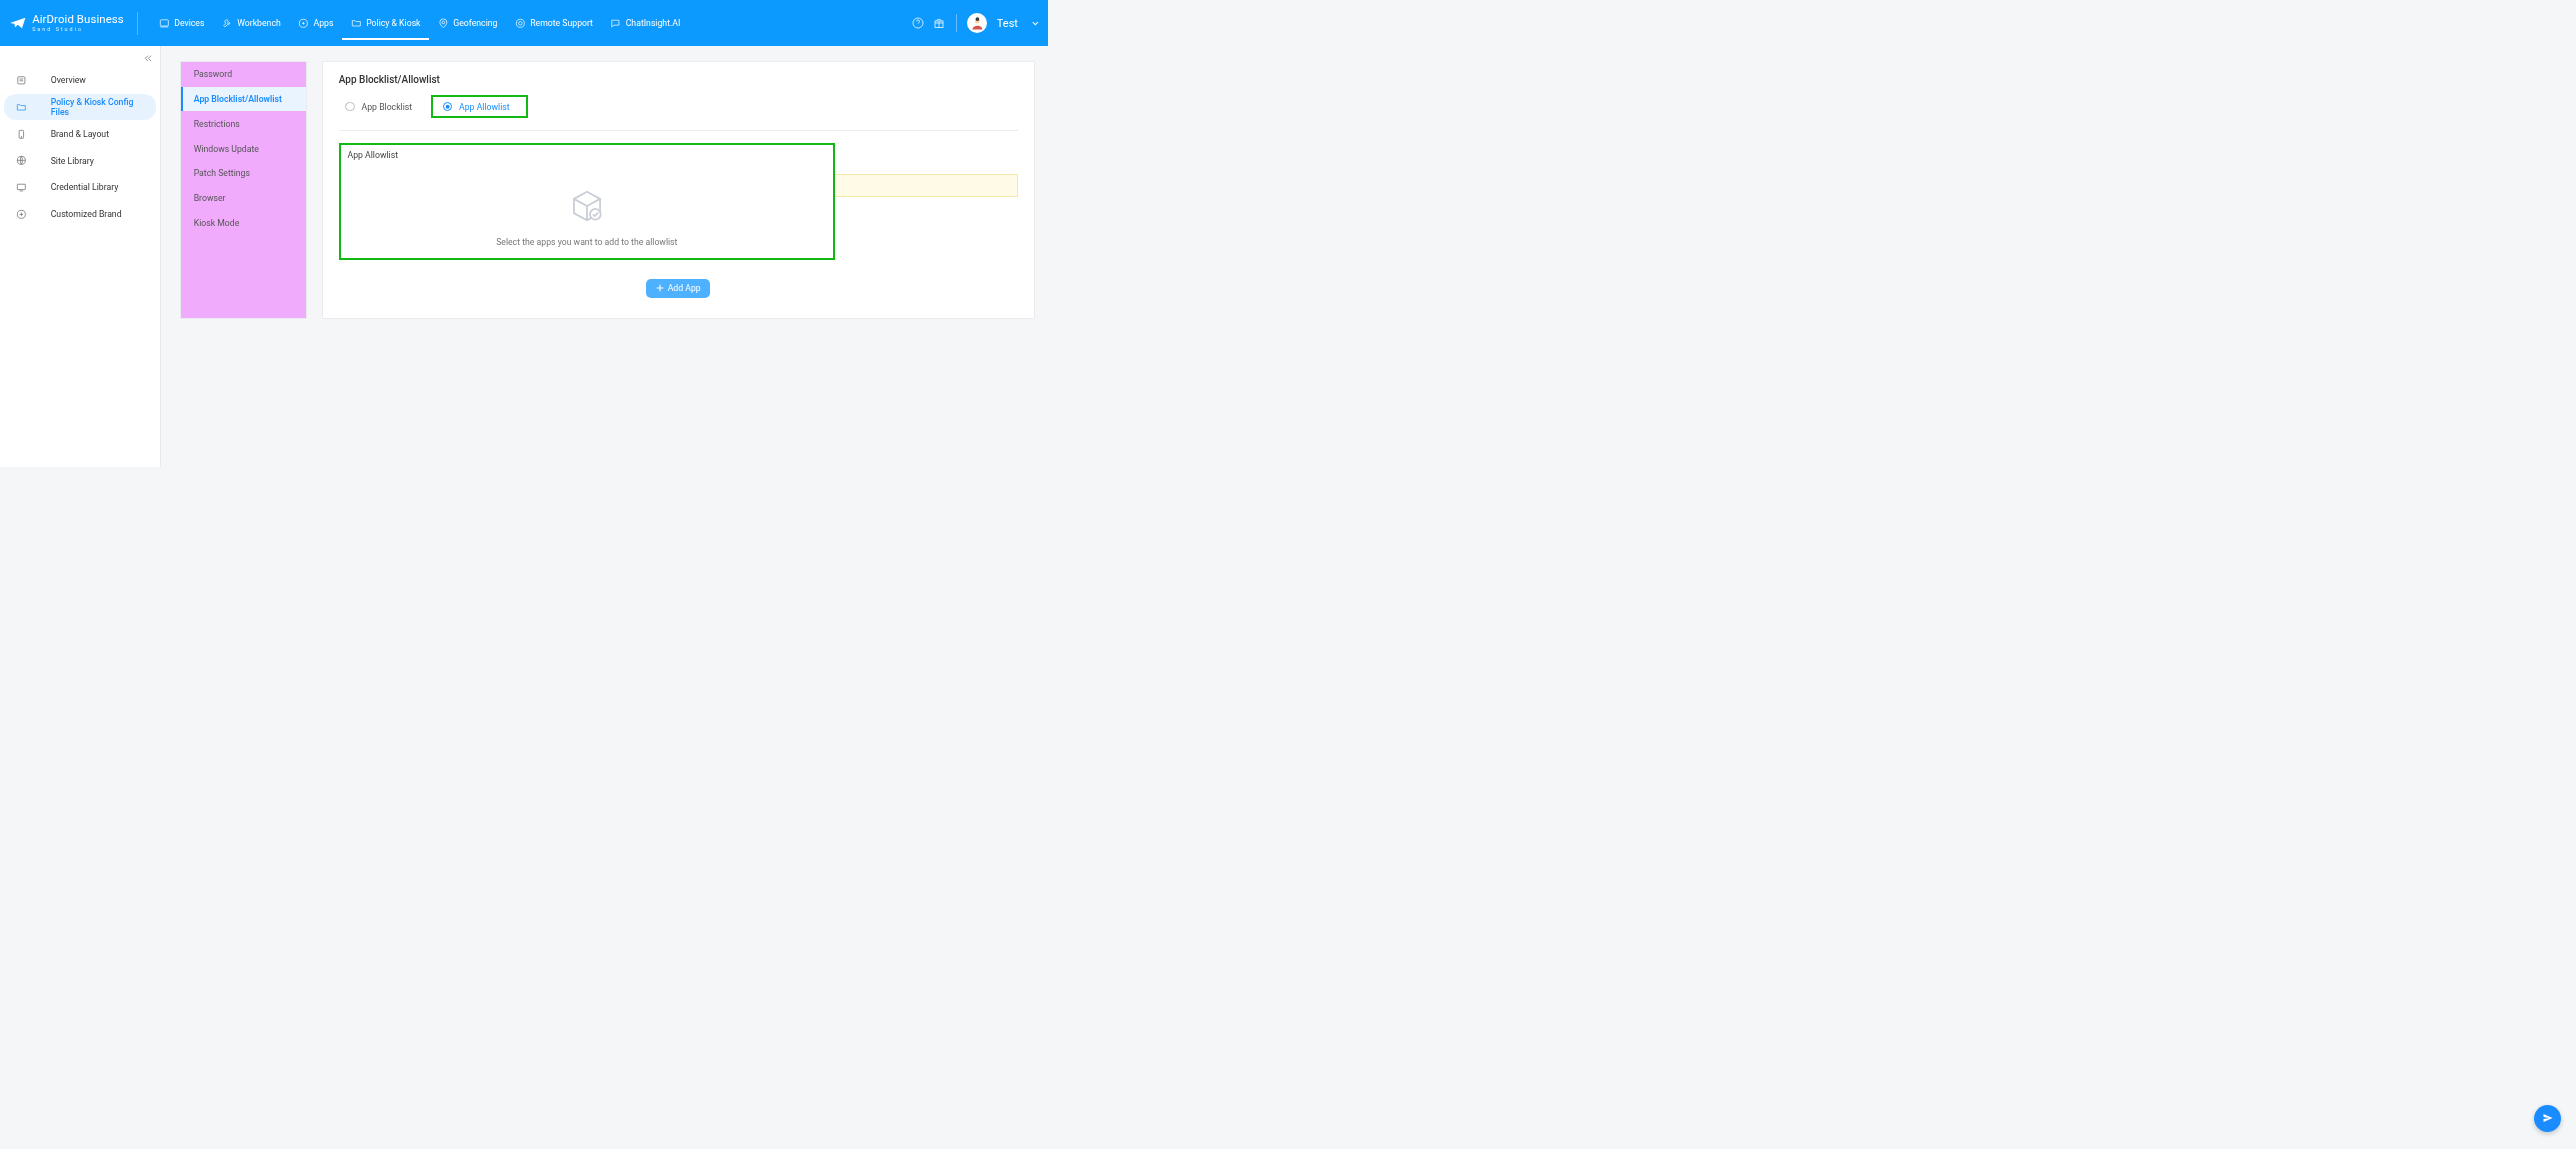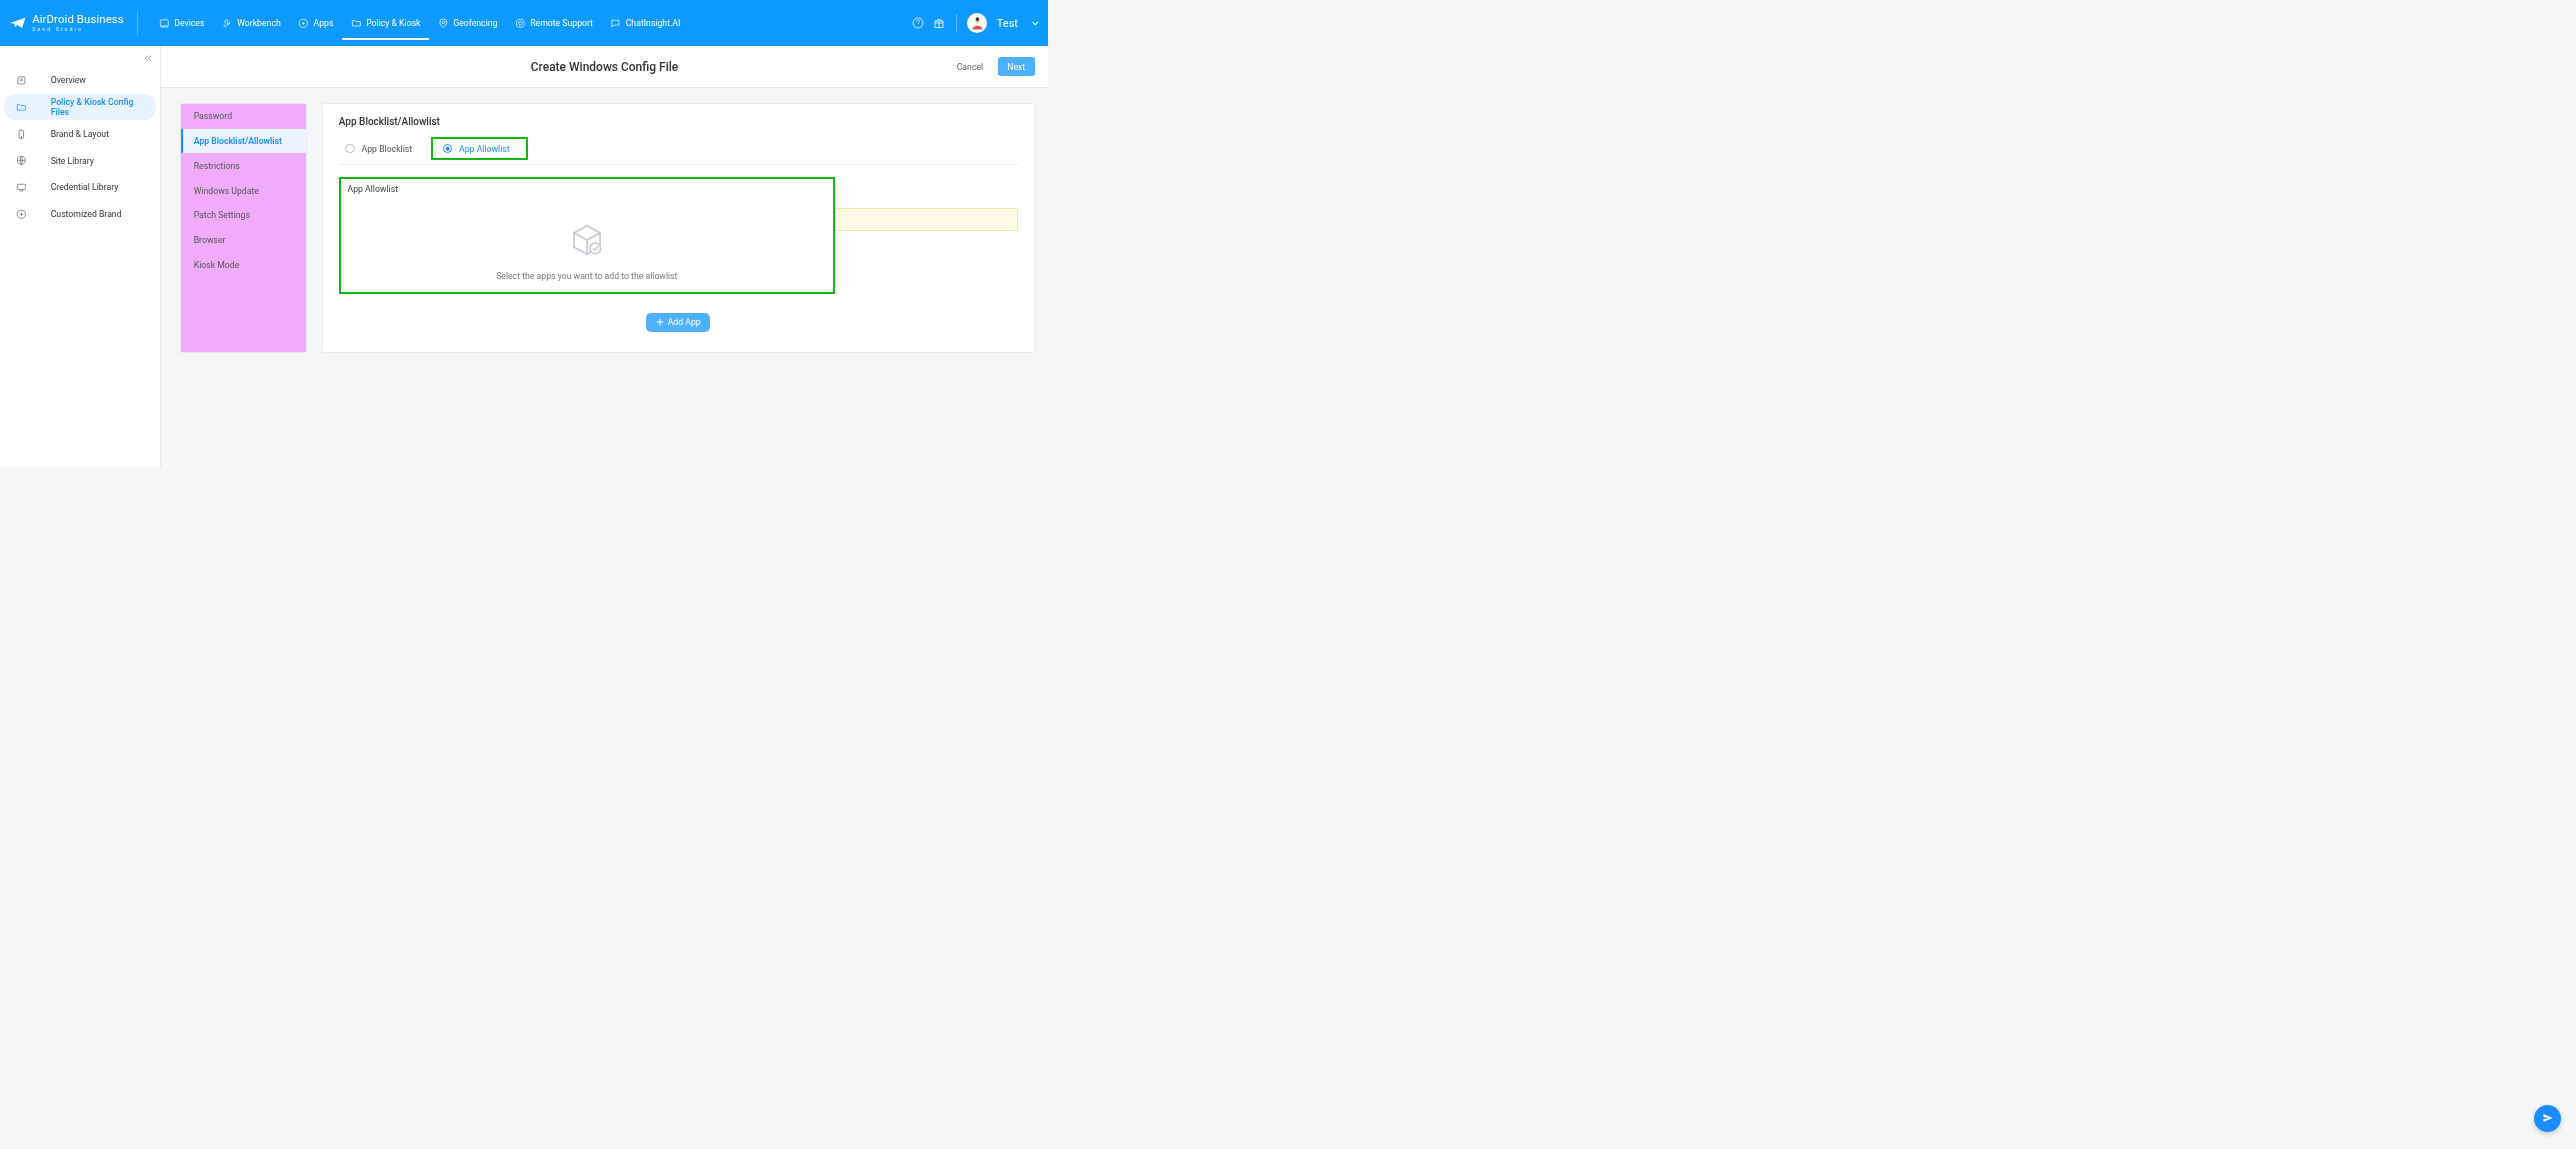--- a/index.html
+++ b/index.html
@@ -47,21 +47,21 @@
 .content-body { padding: 14.8px 13.4px 13.4px 19px; display:flex; gap:14.8px; }
 
 
 .sub-sidebar { width:127px; background:#f0abfc; border:0.7px solid #e9ebee; border-radius:1.3px; }
 .sub-item { padding: 7.4px 10.7px; font-size:8.7px; color:#555; cursor:pointer; border-left:2px solid transparent; }
 .sub-item.active { color:#1a8cff; font-weight:600; background:#eaf4ff; border-left-color:#1a8cff; }
 
 
 .panel { flex:1; background:#fff; border:0.7px solid #e9ebee; border-radius:1.3px; padding: 12px 16px 20px 16px; }
 .panel-title { font-size:10px; color:#333; font-weight:500; margin-bottom: 10.7px; }
-.radio-row { display:flex; gap: 13.4px; align-items:center; margin-bottom: 12px; padding-bottom: 4px; border-bottom:0.7px solid #ececec; }
+.radio-row { display:flex; gap: 13.4px; align-items:center; margin-bottom: 12px; padding-bottom: 12px; border-bottom:0.7px solid #ececec; }
 .radio-opt { display:flex; align-items:center; gap:6.7px; font-size:8.7px; color:#555; cursor:pointer; padding: 3.4px 6.7px; }
 .radio-opt.selected { color:#1a8cff; }
 .radio-circle { width:9.4px; height:9.4px; border:1px solid #bbb; border-radius:50%; display:inline-block; position:relative; }
 .radio-opt.selected .radio-circle { border-color:#1a8cff; }
 .radio-opt.selected .radio-circle::after { content:""; position:absolute; width:4.7px; height:4.7px; background:#1a8cff; border-radius:50%; top:50%; left:50%; transform:translate(-50%,-50%); }
 .highlight-box { border:2.7px solid #12b912; }
 .highlight-box.hb1 { padding: 0.7px 9.4px 0.7px 3.4px; margin-left: -1.3px; }
 .highlight-box.hb2 { padding: 5.4px 6.7px 6.7px 6.7px; position:relative; z-index:2; background:#fff; }
 
 .allow-section { position: relative; }
@@ -217,27 +217,20 @@
         <svg class="side-icon" viewBox="0 0 24 24" fill="none" stroke="#666" stroke-width="1.6">
             <circle cx="12" cy="12" r="9"></circle>
             <path d="M12 8v8M8 12h8"></path>
           </svg>
         <span>Customized Brand</span>
       </div>
     </div>
   </div>
 
   <div class="content">
-    <div class="page-header">
-      <div class="page-title">Create Windows Config File</div>
-      <div class="page-actions">
-        <span class="btn-text">Cancel</span>
-        <button class="btn-primary">Next</button>
-      </div>
-    </div>
 
     <div class="content-body">
 
       <div class="sub-sidebar">
         <div class="sub-item">Password</div>
         <div class="sub-item active">App Blocklist/Allowlist</div>
         <div class="sub-item">Restrictions</div>
         <div class="sub-item">Windows Update</div>
         <div class="sub-item">Patch Settings</div>
         <div class="sub-item">Browser</div>

